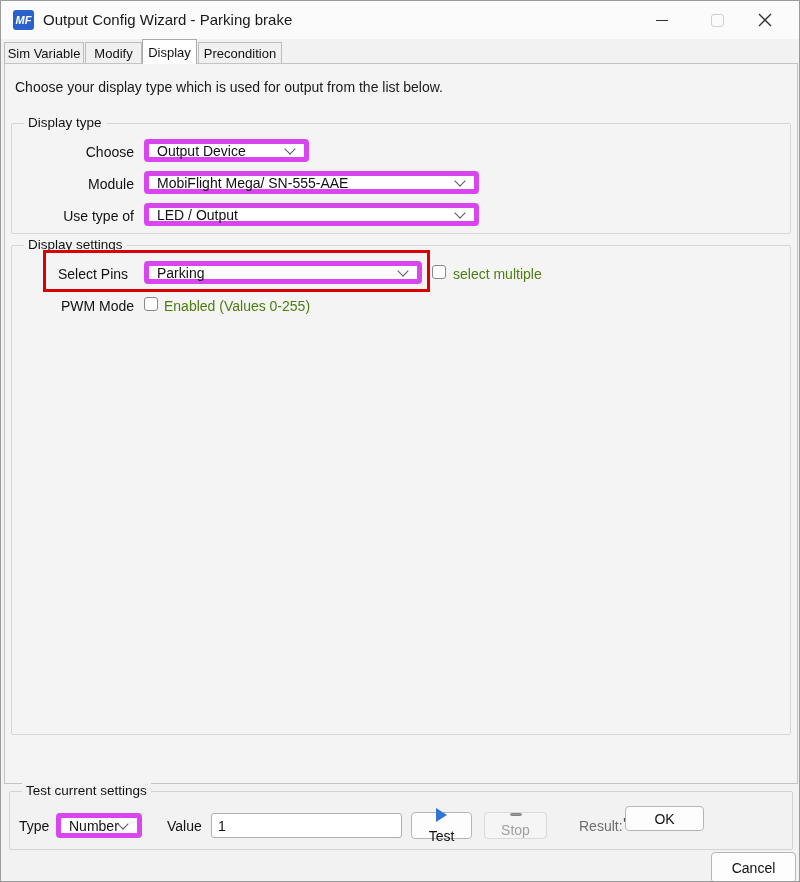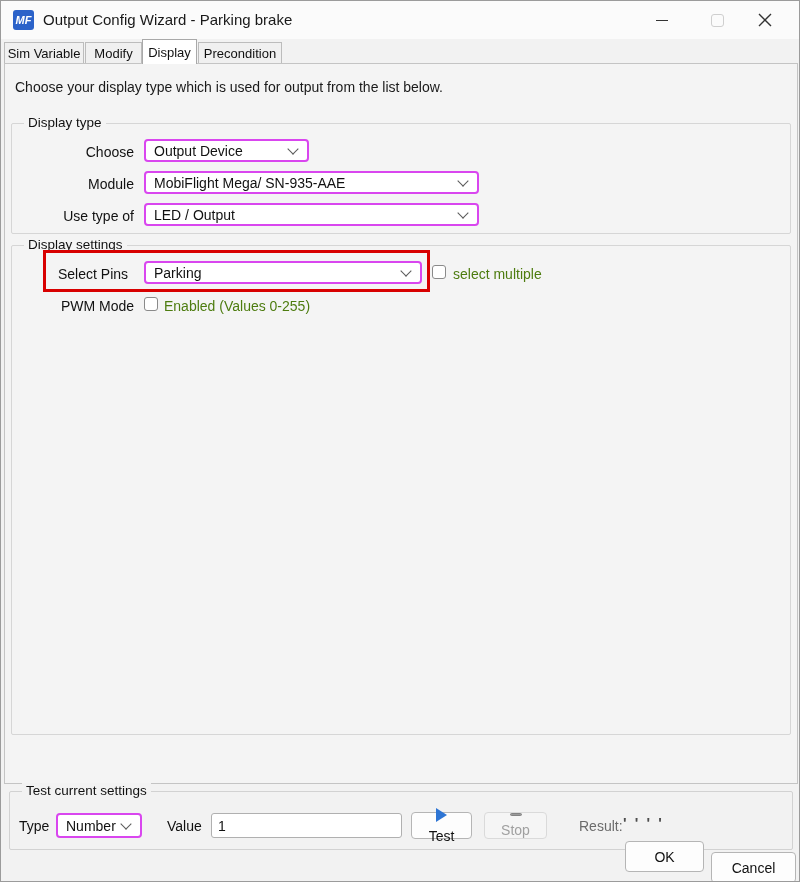--- a/index.html
+++ b/index.html
@@ -38,21 +38,21 @@
   .groupbox { position:absolute; border:1px solid #d6d6d6; border-radius:2px; }
   .groupbox .gb-title { position:absolute; top:-9px; left:12px; background:#f4f4f4; padding:0 4px; font-size:13.5px; color:#111; }
   .gb-display-type { left:10px; top:122px; width:780px; height:111px; }
   .gb-display-settings { left:10px; top:244px; width:780px; height:490px; }
   .gb-test { left:8px; top:790px; width:784px; height:59px; border-color:#d2d2d2; }
   .gb-test .gb-title { background:#f2f2f2; }
   
   .flabel { position:absolute; font-size:14px; color:#111; }
   .flabel.ralign { width:113px; left:20px; text-align:right; }
   .combo {
-    position:absolute; background:#fff; border:2px solid #d946ef; border-radius:4px;
+    position:absolute; background:#fff; border:5px solid #d946ef; border-radius:4px;
     display:flex; align-items:center; font-size:14px; padding:0 26px 0 8px; color:#111; cursor:default;
   }
   .combo .chev { position:absolute; right:10px; top:50%; margin-top:-6px; width:8px; height:8px;
     border-right:1.5px solid #5a5a5a; border-bottom:1.5px solid #5a5a5a; transform:rotate(45deg); }
   .checkbox { position:absolute; width:14px; height:14px; background:#fff; border:1px solid #8a8a8a; border-radius:3px; cursor:default; }
   .cb-label { position:absolute; font-size:14px; color:#4d7c0f; }
   .red-annotation { position:absolute; left:42px; top:249px; width:387px; height:42px; border:3px solid #d80000; z-index:6; pointer-events:none; }
   .textinput { position:absolute; background:#fff; border:1px solid #b0b0b0; border-radius:3px; font-size:14px;
     font-family:"Liberation Sans", sans-serif; padding:0 6px; color:#111; }
   .btn { position:absolute; background:#fdfdfd; border:1px solid #b5b5b5; border-radius:4px; font-size:14px;
@@ -98,21 +98,21 @@
   <div class="groupbox gb-display-type">
     <span class="gb-title">Display type</span>
   </div>
   <div class="flabel ralign" style="top:143px;">Choose</div>
   <div class="combo" style="left:143px; top:138px; width:165px; height:23px;">
     <span>Output Device</span>
     <span class="chev"></span>
   </div>
   <div class="flabel ralign" style="top:175px;">Module</div>
   <div class="combo" style="left:143px; top:170px; width:335px; height:23px;">
-    <span>MobiFlight Mega/ SN-935-AAE</span>
+    <span>MobiFlight Mega/ SN-555-AAE</span>
     <span class="chev"></span>
   </div>
   <div class="flabel ralign" style="top:207px;">Use type of</div>
   <div class="combo" style="left:143px; top:202px; width:335px; height:23px;">
     <span>LED / Output</span>
     <span class="chev"></span>
   </div>
 
   <div class="groupbox gb-display-settings">
     <span class="gb-title">Display settings</span>
@@ -143,16 +143,16 @@
     <span class="play-icon"></span>
     <span>Test</span>
   </div>
   <div class="btn disabled" style="left:483px; top:811px; width:63px; height:27px;">
     <span class="stop-icon"></span>
     <span>Stop</span>
   </div>
   <div class="result-label" style="left:578px; top:817px;">Result:</div>
   <div class="result-value" style="left:622px; top:813px;">' ' ' '</div>
 
-  <div class="btn" style="left:624px; top:840px; width:79px; height:31px;">OK</div>
+  <div class="btn" style="left:624px; top:805px; width:79px; height:25px;">OK</div>
   <div class="btn" style="left:710px; top:851px; width:85px; height:31px;">Cancel</div>
 
 </div>
 
 </body></html>

